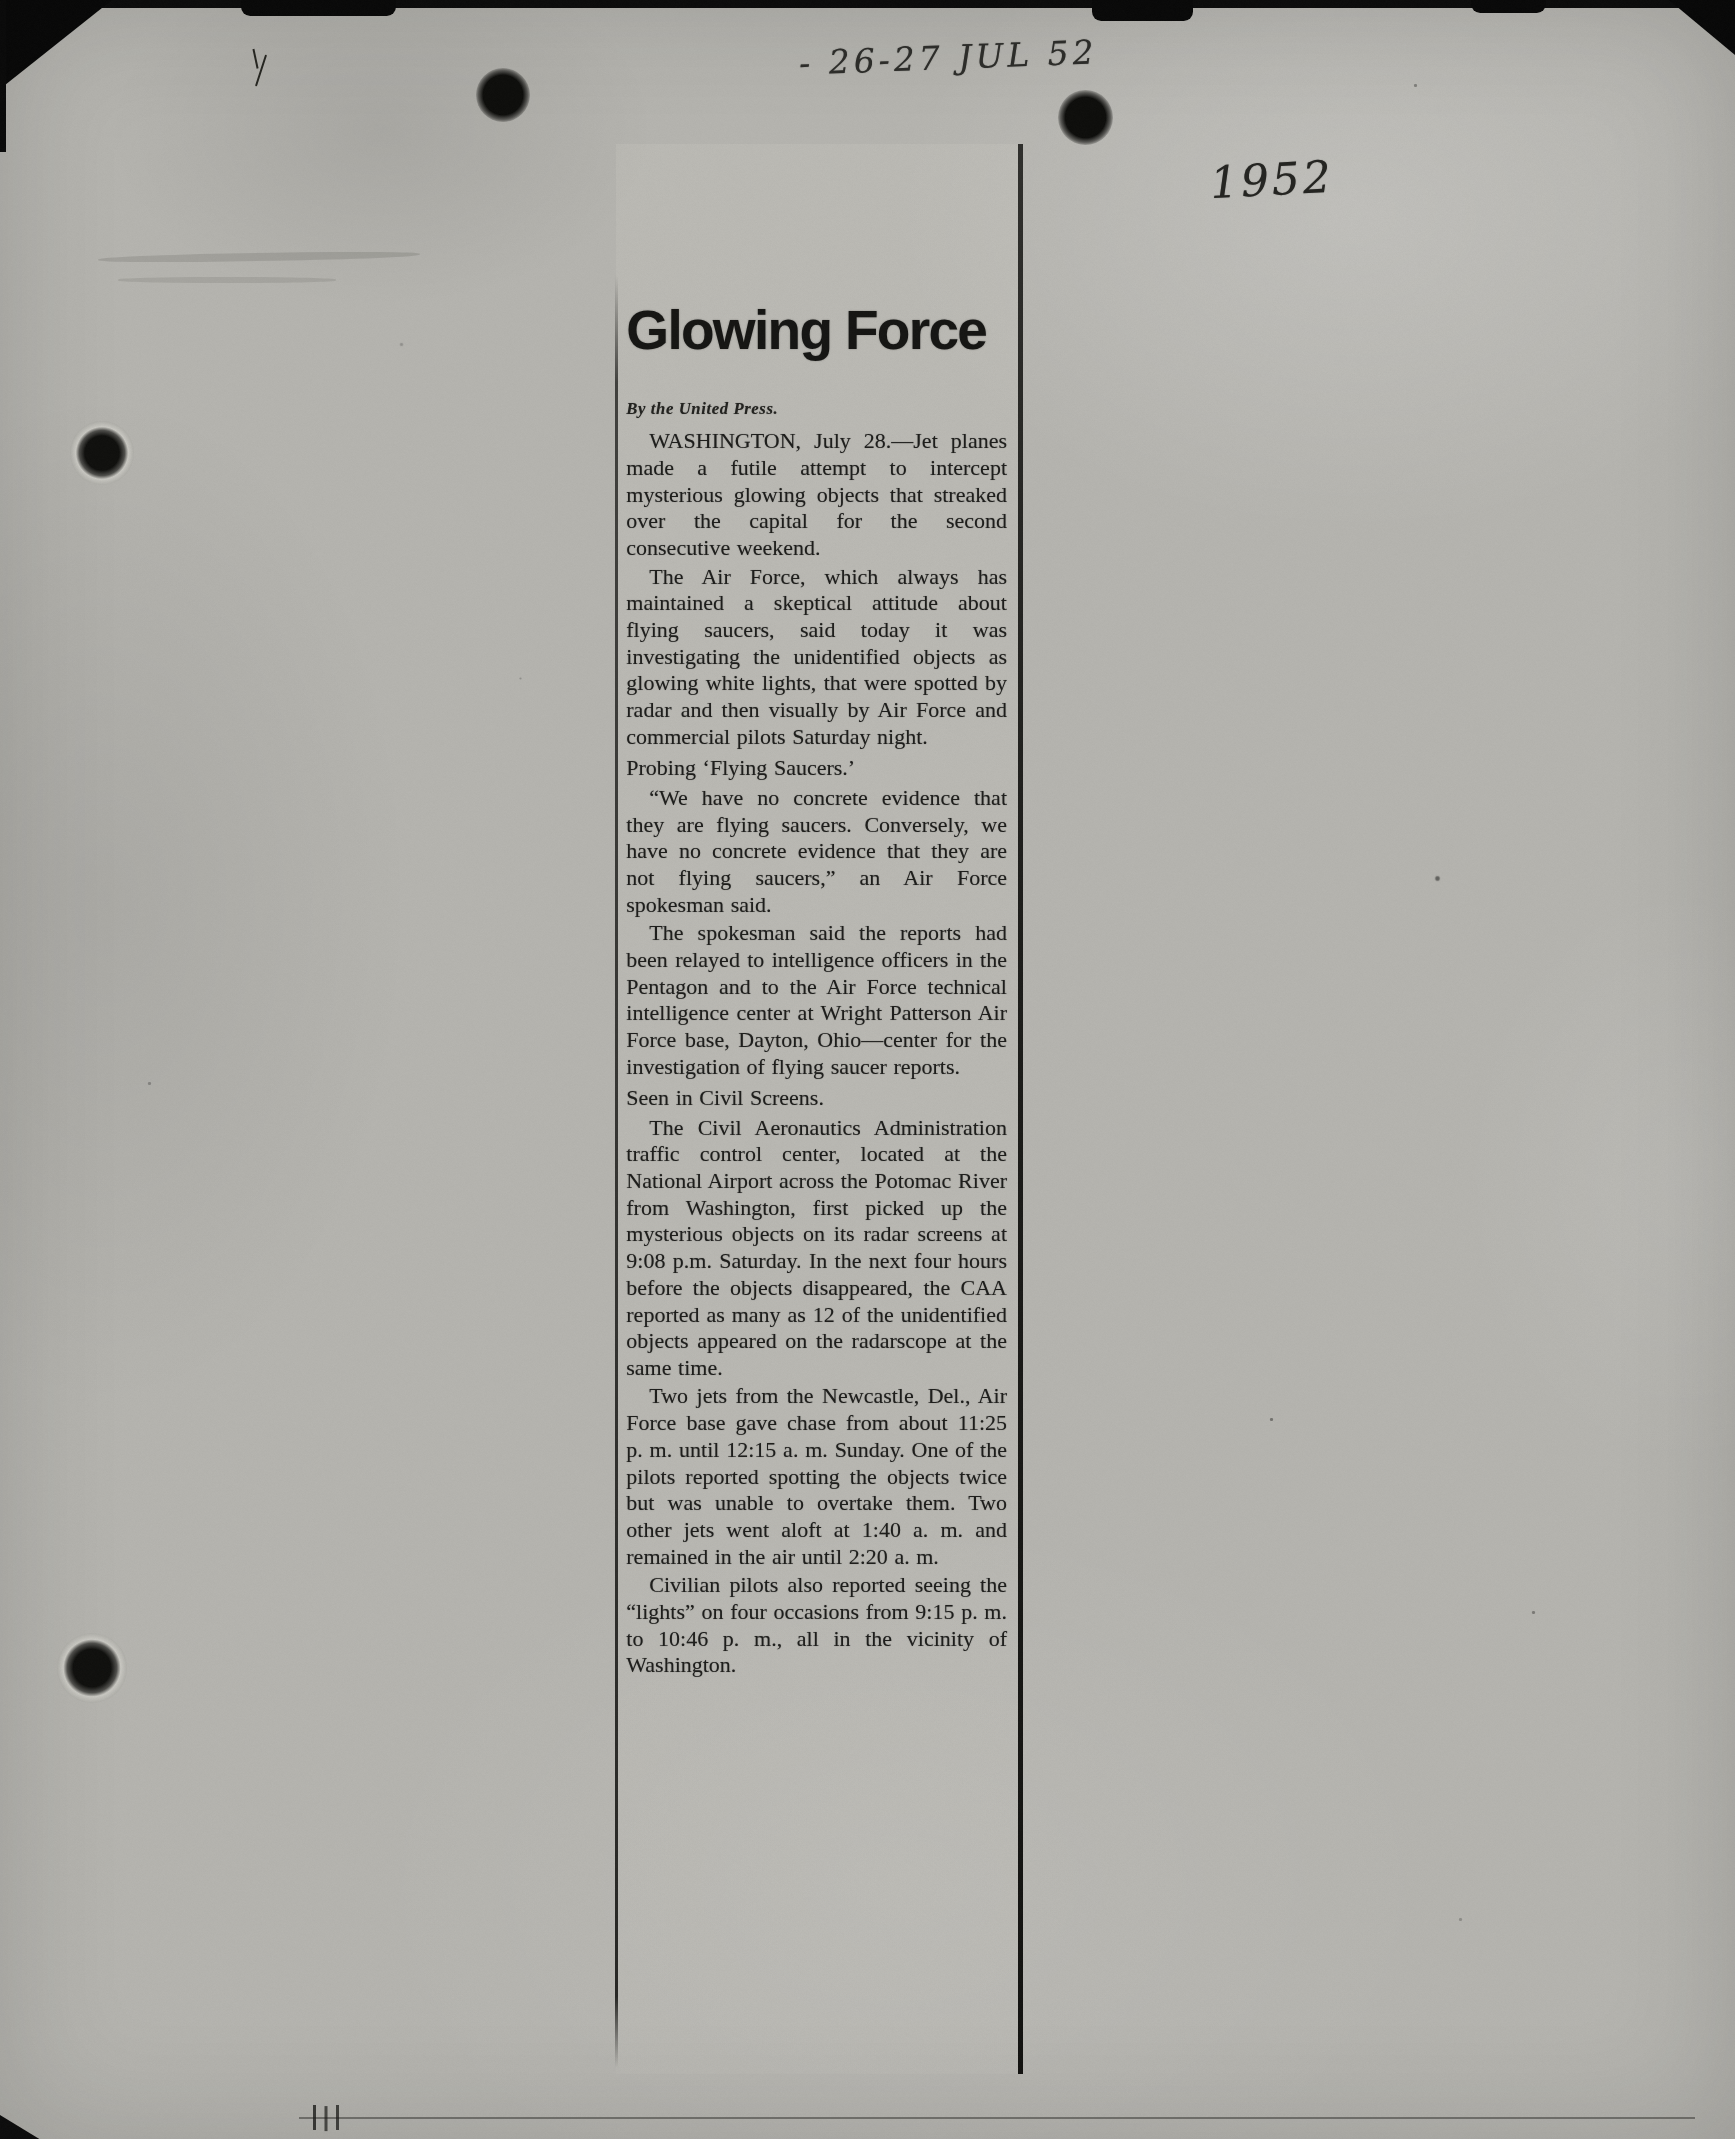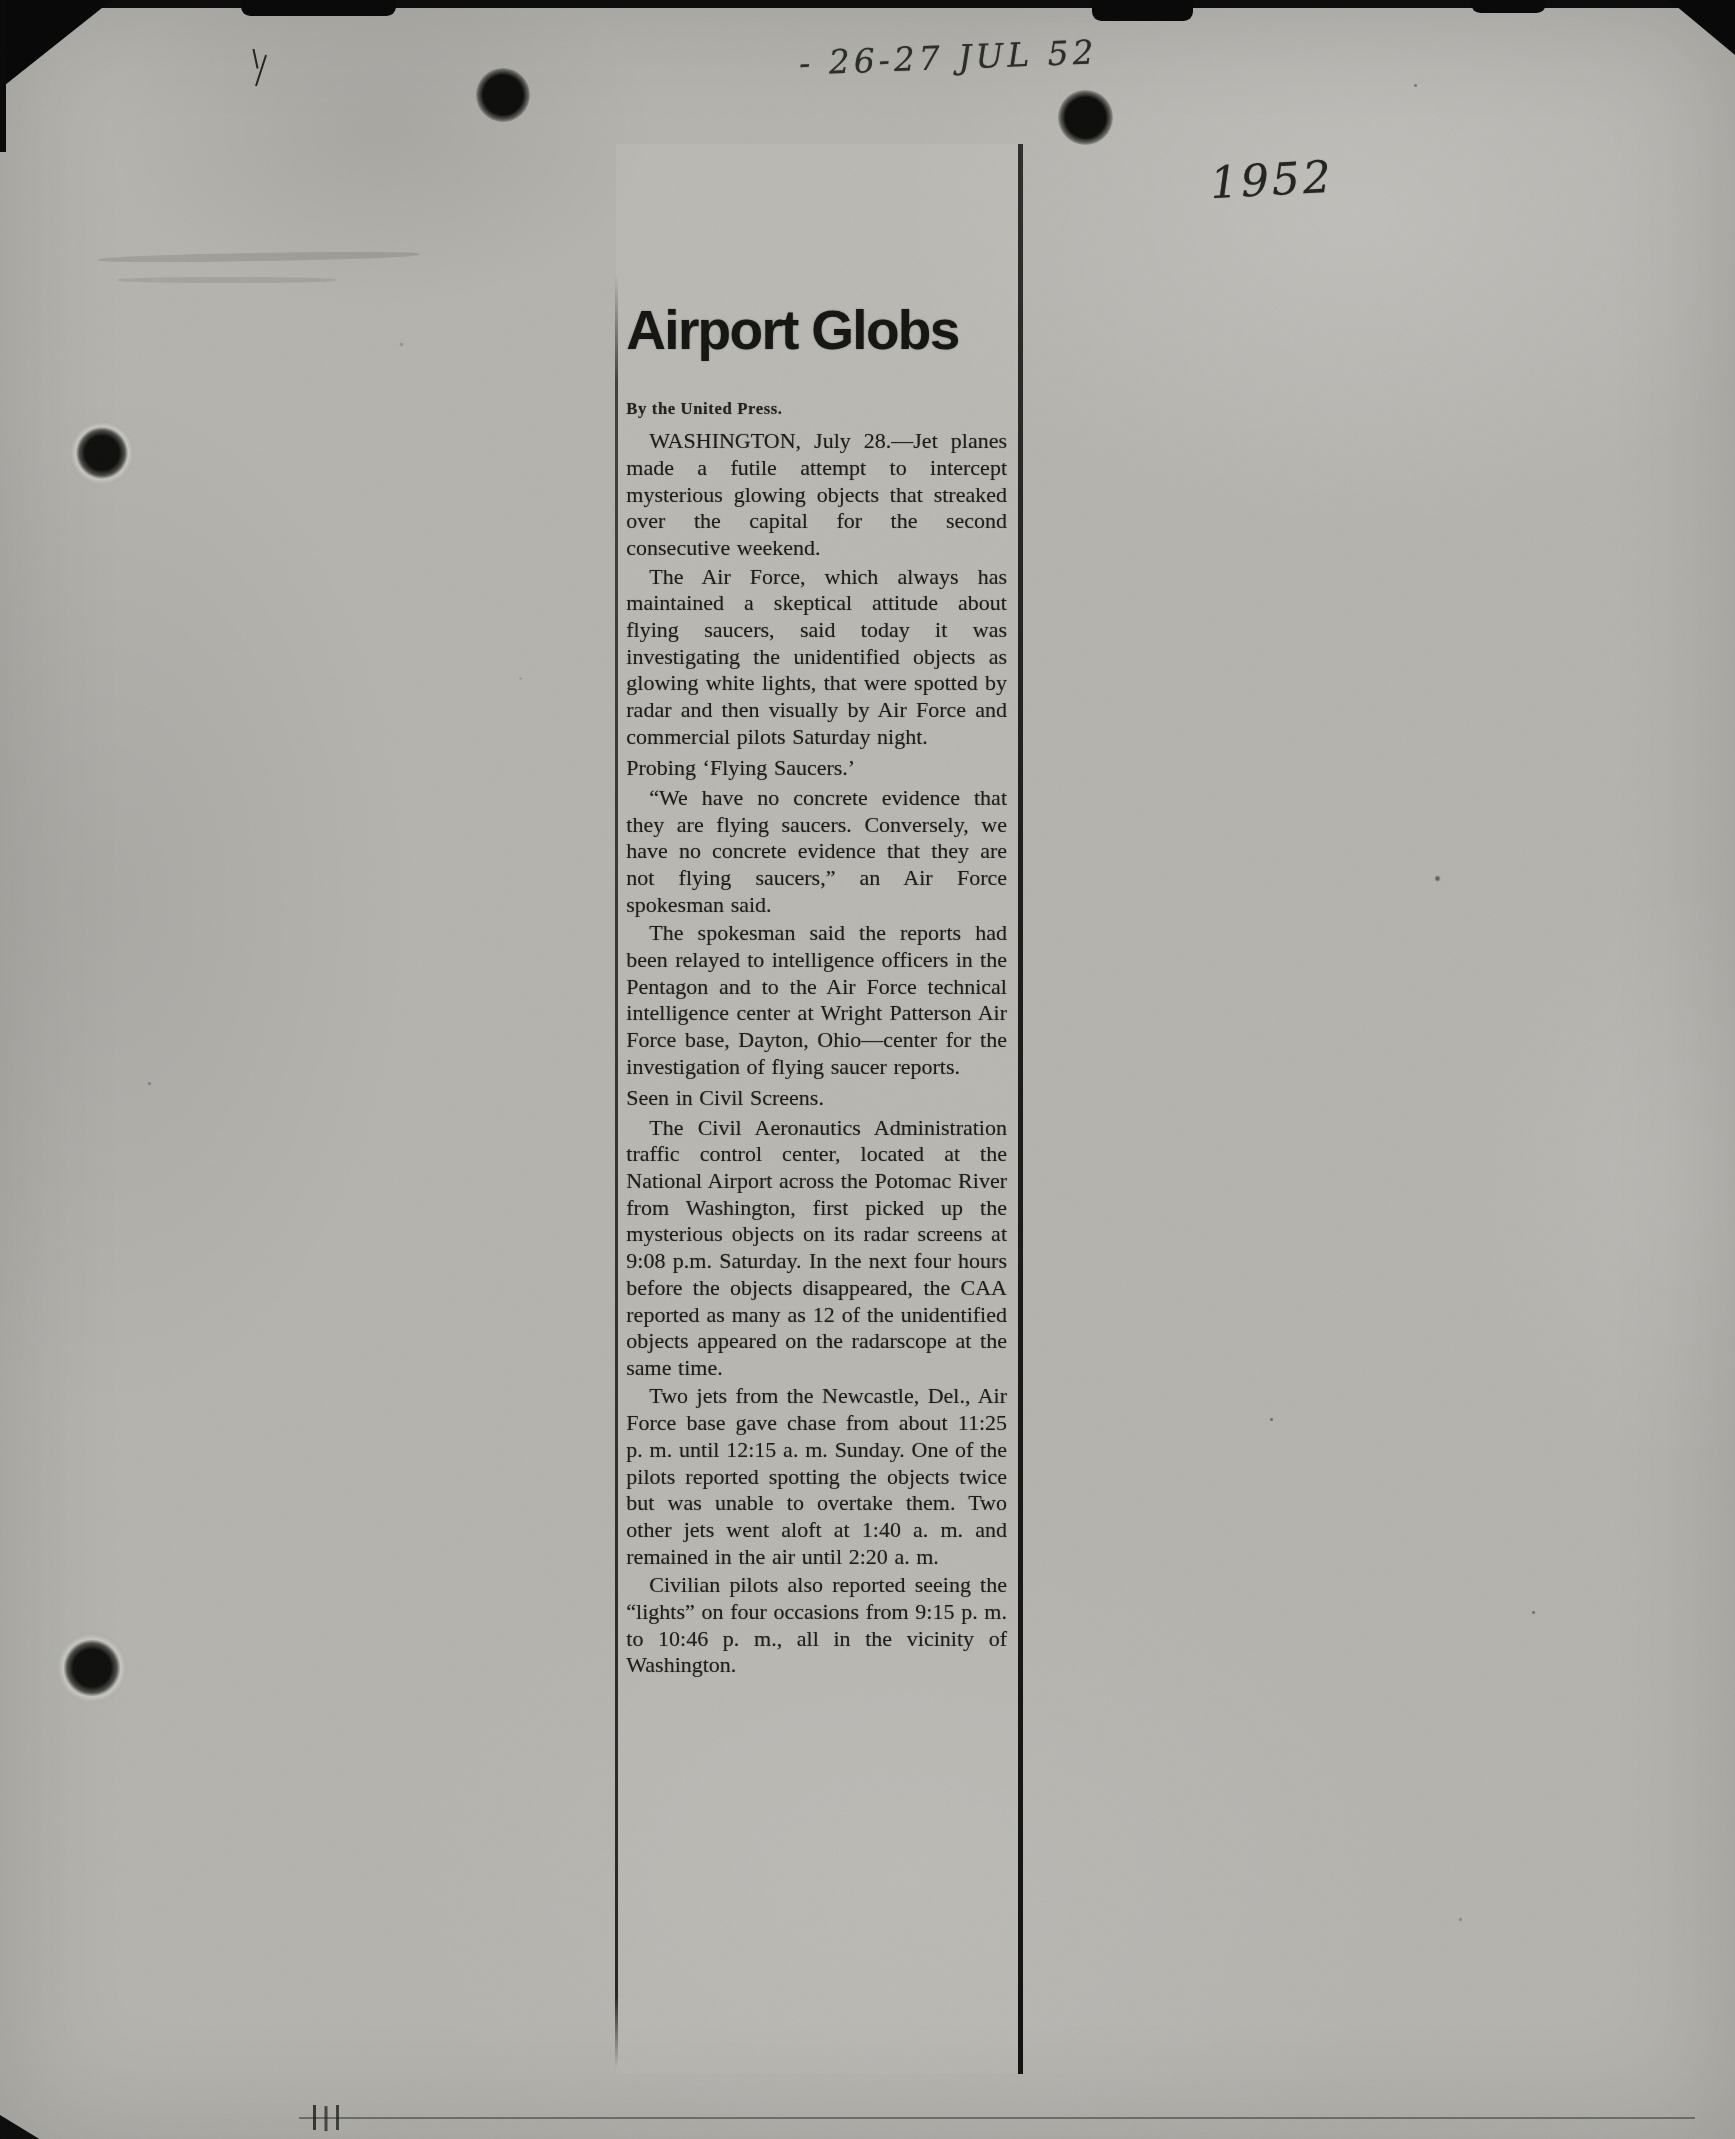--- a/index.html
+++ b/index.html
@@ -70,21 +70,21 @@
     box-sizing:border-box;padding:0 15px 0 10.3px;}
   .rule-left{position:absolute;left:-1.1px;top:131px;bottom:5.7px;width:2.9px;
     background:linear-gradient(to bottom, transparent, rgba(12,12,10,.7) 6%, rgba(12,12,10,.78) 55%, rgba(12,12,10,.85) 96%, transparent);}
   .rule-right{position:absolute;right:-1.1px;top:0;bottom:0;width:5.2px;
     background:linear-gradient(to bottom, rgba(10,10,8,.8), rgba(10,10,8,.9) 40%, rgba(8,8,6,.95));}
 
   .headline{margin:145px 0 0 0;font-family:"Liberation Sans", sans-serif;font-weight:bold;
     font-size:55px;line-height:1.5;letter-spacing:-1.7px;color:#141412;
     text-shadow:0 0 1.7px rgba(15,15,13,.4);}
   .headline span{display:block;}
-  .byline{margin-top:27.6px;font-size:16.7px;font-weight:bold;color:#21211e;
+  .byline{margin-top:27.6px;font-size:16.7px;font-weight:bold;font-style:italic;color:#21211e;
     letter-spacing:0.6px;text-shadow:0 0 1.1px rgba(20,20,18,.4);}
   .body{margin-top:9.2px;font-size:22px;line-height:1.215;text-align:justify;color:#1c1c1a;
     text-shadow:0 0 1.1px rgba(25,25,23,.42);word-spacing:1.1px;}
   .body p{margin:0 0 1.7px 0;}
   .body p.para{text-indent:23px;}
   .body p.subhead{font-weight:normal;text-align:left;text-indent:0;margin:4.6px 0 2.9px 0;}
 </style>
 </head>
 <body>
 
@@ -112,21 +112,21 @@
   <div class="pen-mark"></div>
 
   <div class="hand-top">- 26-27 JUL 52</div>
   <div class="hand-year">1952</div>
 
   <div class="clipping">
     <div class="rule-left"></div>
     <div class="rule-right"></div>
 
     <h1 class="headline">
-      <span>Airport Globs</span>
+      <span>Glowing Force</span>
     </h1>
 
     <div class="byline">By the United Press.</div>
 
     <div class="body" id="article-body">
         <p class="para">WASHINGTON, July 28.—Jet planes made a futile attempt to intercept mysterious glowing objects that streaked over the capital for the second consecutive weekend.</p>
         <p class="para">The Air Force, which always has maintained a skeptical attitude about flying saucers, said today it was investigating the unidentified objects as glowing white lights, that were spotted by radar and then visually by Air Force and commercial pilots Saturday night.</p>
         <p class="subhead">Probing ‘Flying Saucers.’</p>
         <p class="para">“We have no concrete evidence that they are flying saucers. Conversely, we have no concrete evidence that they are not flying saucers,” an Air Force spokesman said.</p>
         <p class="para">The spokesman said the reports had been relayed to intelligence officers in the Pentagon and to the Air Force technical intelligence center at Wright Patterson Air Force base, Dayton, Ohio—center for the investigation of flying saucer reports.</p>

